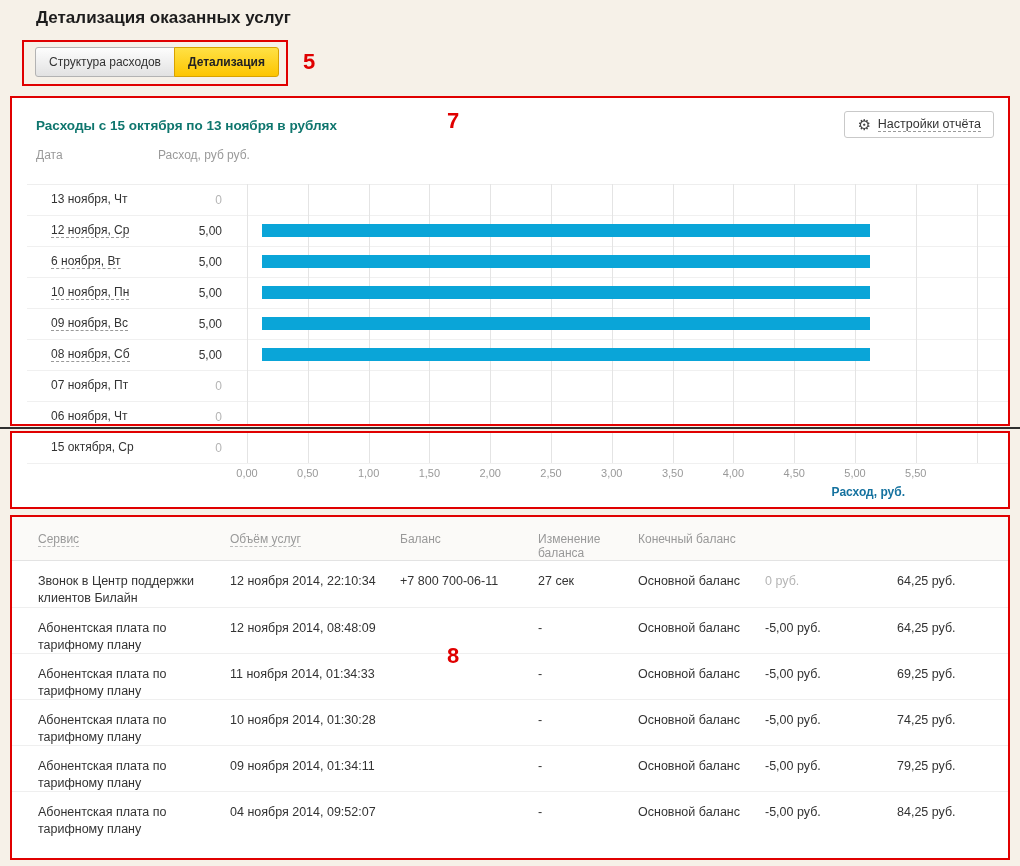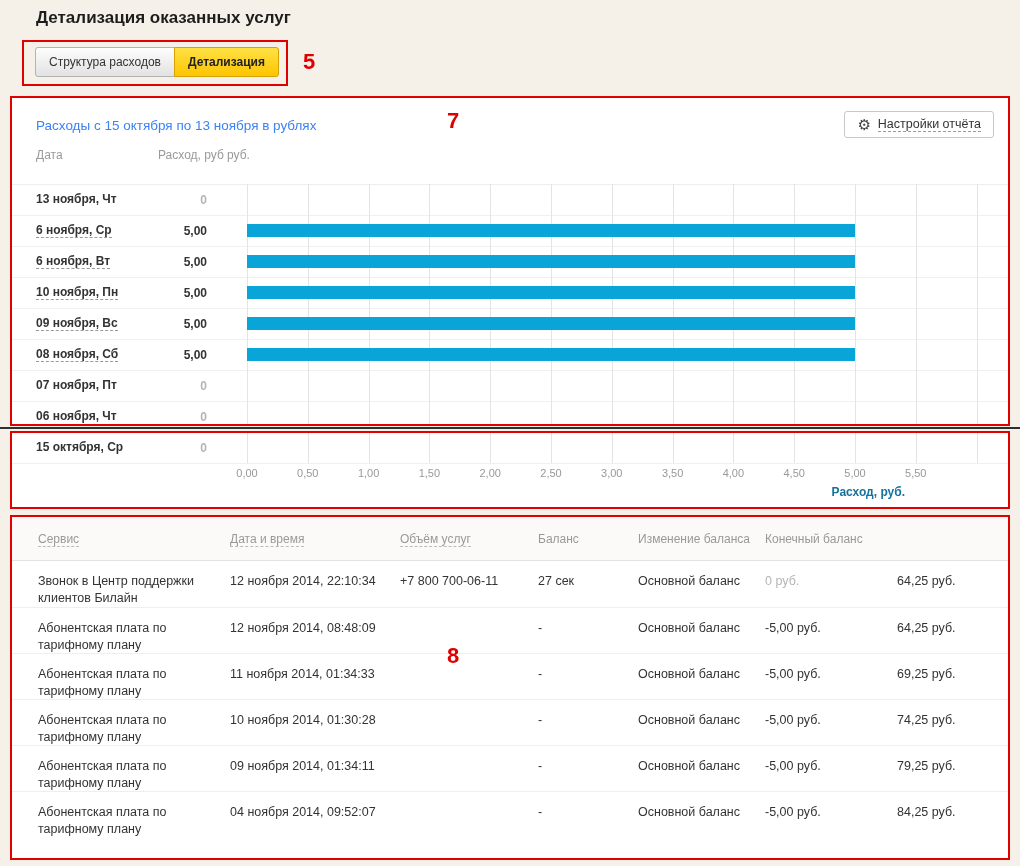--- a/index.html
+++ b/index.html
@@ -39,33 +39,33 @@
   .panel {
     position:absolute; background:#fff;
     border:2px solid #e00000; box-sizing:border-box;
   }
   .chart-top    { left:10px; top:96px;  width:1000px; height:330px; }
   .chart-bottom { left:10px; top:431px; width:1000px; height:78px; }
   .table-box    { left:10px; top:515px; width:1000px; height:345px; }
 
   .cut-line { position:absolute; left:0; top:427px; width:1020px; height:2px; background:#2f2f2f; z-index:5; }
 
-  .chart-title { position:absolute; left:24px; top:20px; font-size:13.5px; font-weight:normal; color:#3b82f6; }
+  .chart-title { position:absolute; left:24px; top:20px; font-size:13.5px; font-weight:bold; color:#0f766e; }
   .settings-btn {
     position:absolute; right:14px; top:13px; height:27px;
     display:flex; align-items:center; gap:7px; padding:0 12px;
     background:#fff; border:1px solid #c9c9c9; border-radius:3px;
     font-size:12.5px; color:#333; cursor:pointer;
     font-family:"Liberation Sans", sans-serif;
   }
   .gear { font-size:15px; color:#444; line-height:1; }
 
   .col-h { position:absolute; top:50px; color:#9a9a9a; font-size:12px; }
 
-  .rows { position:absolute; left:0; right:0; top:86px; border-top:1px solid #eee;font-weight:bold; }
+  .rows { position:absolute; left:15px; right:0; top:86px; border-top:1px solid #eee; }
   .chart-bottom .rows { top:0; border-top:none; }
   .c-row { position:relative; height:30px; border-bottom:1px solid #f0f0f0; }
   .c-date { position:absolute; left:24px; top:7px; font-size:12px; color:#333; }
   .c-val  { position:absolute; left:110px; width:85px; top:8px; text-align:right; font-size:12px; color:#333; }
   .c-bar  { position:absolute; left:235px; top:8px; height:13px; z-index:2; }
   .muted  { color:#b5b5b5; }
 
   .dash-link { color:#333; border-bottom:1px dashed #999; cursor:pointer; }
 
   .plot-overlay { position:absolute; left:223px; width:755px; z-index:1; pointer-events:none; }
@@ -135,21 +135,21 @@
         <div class="gridline" style="left: 620px;"></div>
         <div class="gridline" style="left: 680.8px;"></div>
         <div class="gridline" style="left: 741.6px;"></div>
       </div>
     <div class="rows">
         <div class="c-row">
           <span class="c-date">13 ноября, Чт</span>
           <span class="c-val muted">0</span>
         </div>
         <div class="c-row">
-          <span class="c-date dash-link">6 ноября, Ср</span>
+          <span class="c-date dash-link">12 ноября, Ср</span>
           <span class="c-val">5,00</span>
           <div class="c-bar" style="width: 608px; background: rgb(10, 165, 216);"></div>
         </div>
         <div class="c-row">
           <span class="c-date dash-link">6 ноября, Вт</span>
           <span class="c-val">5,00</span>
           <div class="c-bar" style="width: 608px; background: rgb(10, 165, 216);"></div>
         </div>
         <div class="c-row">
           <span class="c-date dash-link">10 ноября, Пн</span>
@@ -214,21 +214,20 @@
         <span class="tick" style="left: 758.2px;">4,50</span>
         <span class="tick" style="left: 819px;">5,00</span>
         <span class="tick" style="left: 879.8px;">5,50</span>
       </div>
     <div class="axis-label">Расход, руб.</div>
   </div>
 
   <div class="panel table-box">
     <div class="t-grid t-head">
         <div class="th"><span class="th-dash">Сервис</span></div>
-        <div class="th"><span class="th-dash">Дата и время</span></div>
         <div class="th"><span class="th-dash">Объём услуг</span></div>
         <div class="th"><span>Баланс</span></div>
         <div class="th"><span>Изменение баланса</span></div>
         <div class="th"><span>Конечный баланс</span></div>
       </div>
     <div id="tbody">
         <div class="t-grid t-row">
           <div class="td">Звонок в Центр поддержки клиентов Билайн</div>
           <div class="td">12 ноября 2014, 22:10:34</div>
           <div class="td">+7 800 700-06-11</div>

